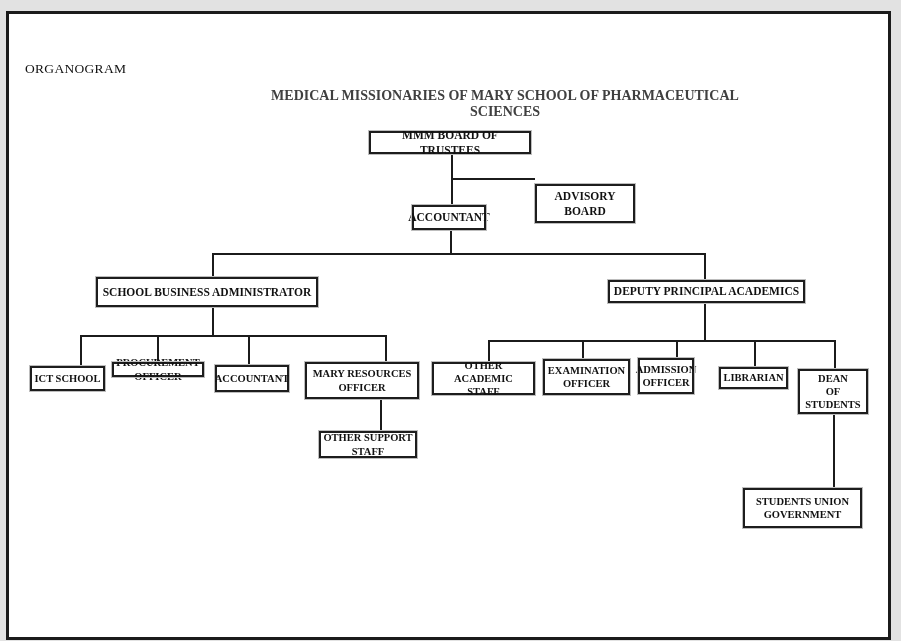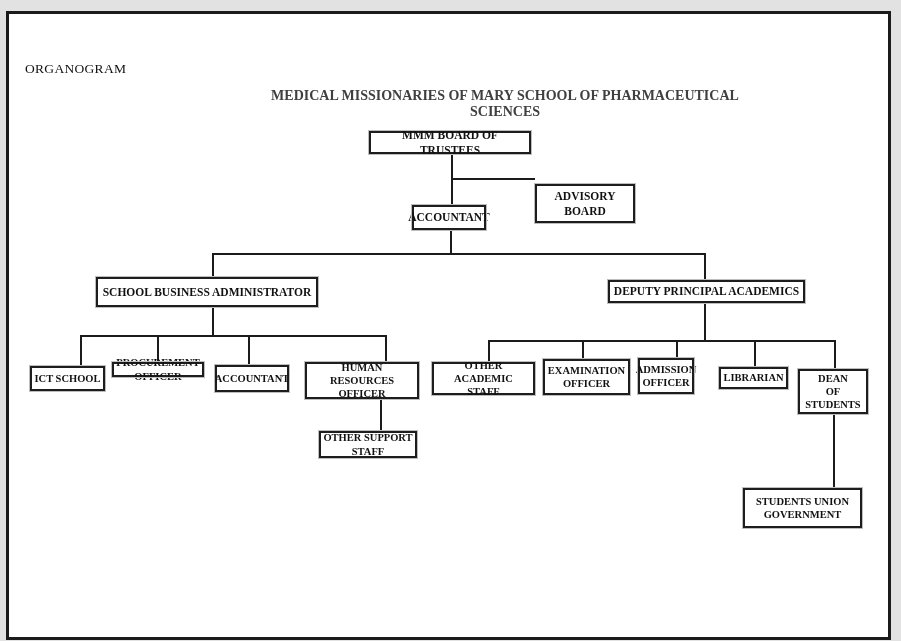--- a/index.html
+++ b/index.html
@@ -98,21 +98,21 @@
 
   <div class="node node-lg" style="left:369px;top:131px;width:162px;height:23px">MMM BOARD OF TRUSTEES</div>
   <div class="node node-lg" style="left:535px;top:184px;width:100px;height:39px">ADVISORY BOARD</div>
   <div class="node node-lg" style="left:412px;top:205px;width:74px;height:25px">ACCOUNTANT</div>
   <div class="node node-lg" style="left:96px;top:277px;width:222px;height:30px">SCHOOL BUSINESS ADMINISTRATOR</div>
   <div class="node node-lg" style="left:608px;top:280px;width:197px;height:23px">DEPUTY PRINCIPAL ACADEMICS</div>
   <div class="node" style="left:30px;top:366px;width:75px;height:25px">ICT SCHOOL</div>
   <div class="node" style="left:112px;top:362px;width:92px;height:15px">PROCUREMENT
 OFFICER</div>
   <div class="node" style="left:215px;top:365px;width:74px;height:27px">ACCOUNTANT</div>
-  <div class="node" style="left:305px;top:362px;width:114px;height:37px">HUMAN RESOURCES
+  <div class="node" style="left:305px;top:362px;width:114px;height:37px">MARY RESOURCES
 OFFICER</div>
   <div class="node" style="left:319px;top:431px;width:98px;height:27px">OTHER SUPPORT
 STAFF</div>
   <div class="node" style="left:432px;top:362px;width:103px;height:33px">OTHER ACADEMIC
 STAFF</div>
   <div class="node" style="left:543px;top:359px;width:87px;height:36px">EXAMINATION
 OFFICER</div>
   <div class="node" style="left:638px;top:358px;width:56px;height:36px">ADMISSION
 OFFICER</div>
   <div class="node" style="left:719px;top:367px;width:69px;height:22px">LIBRARIAN</div>

